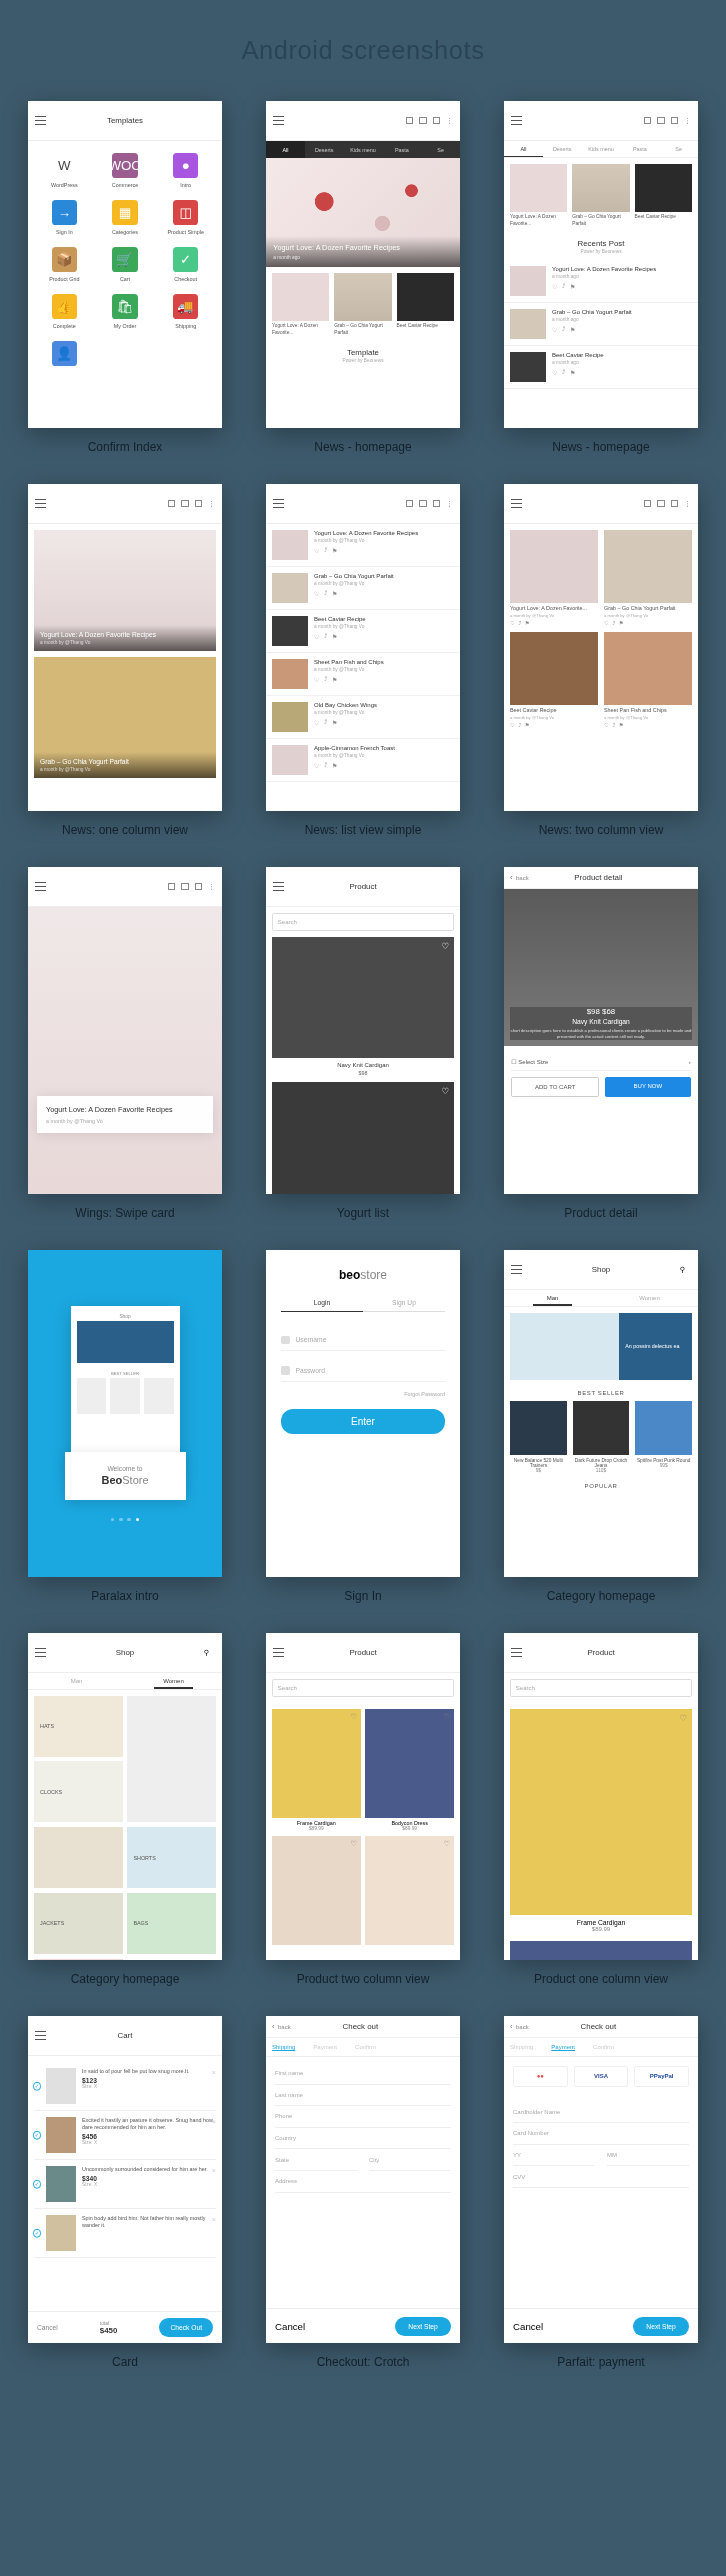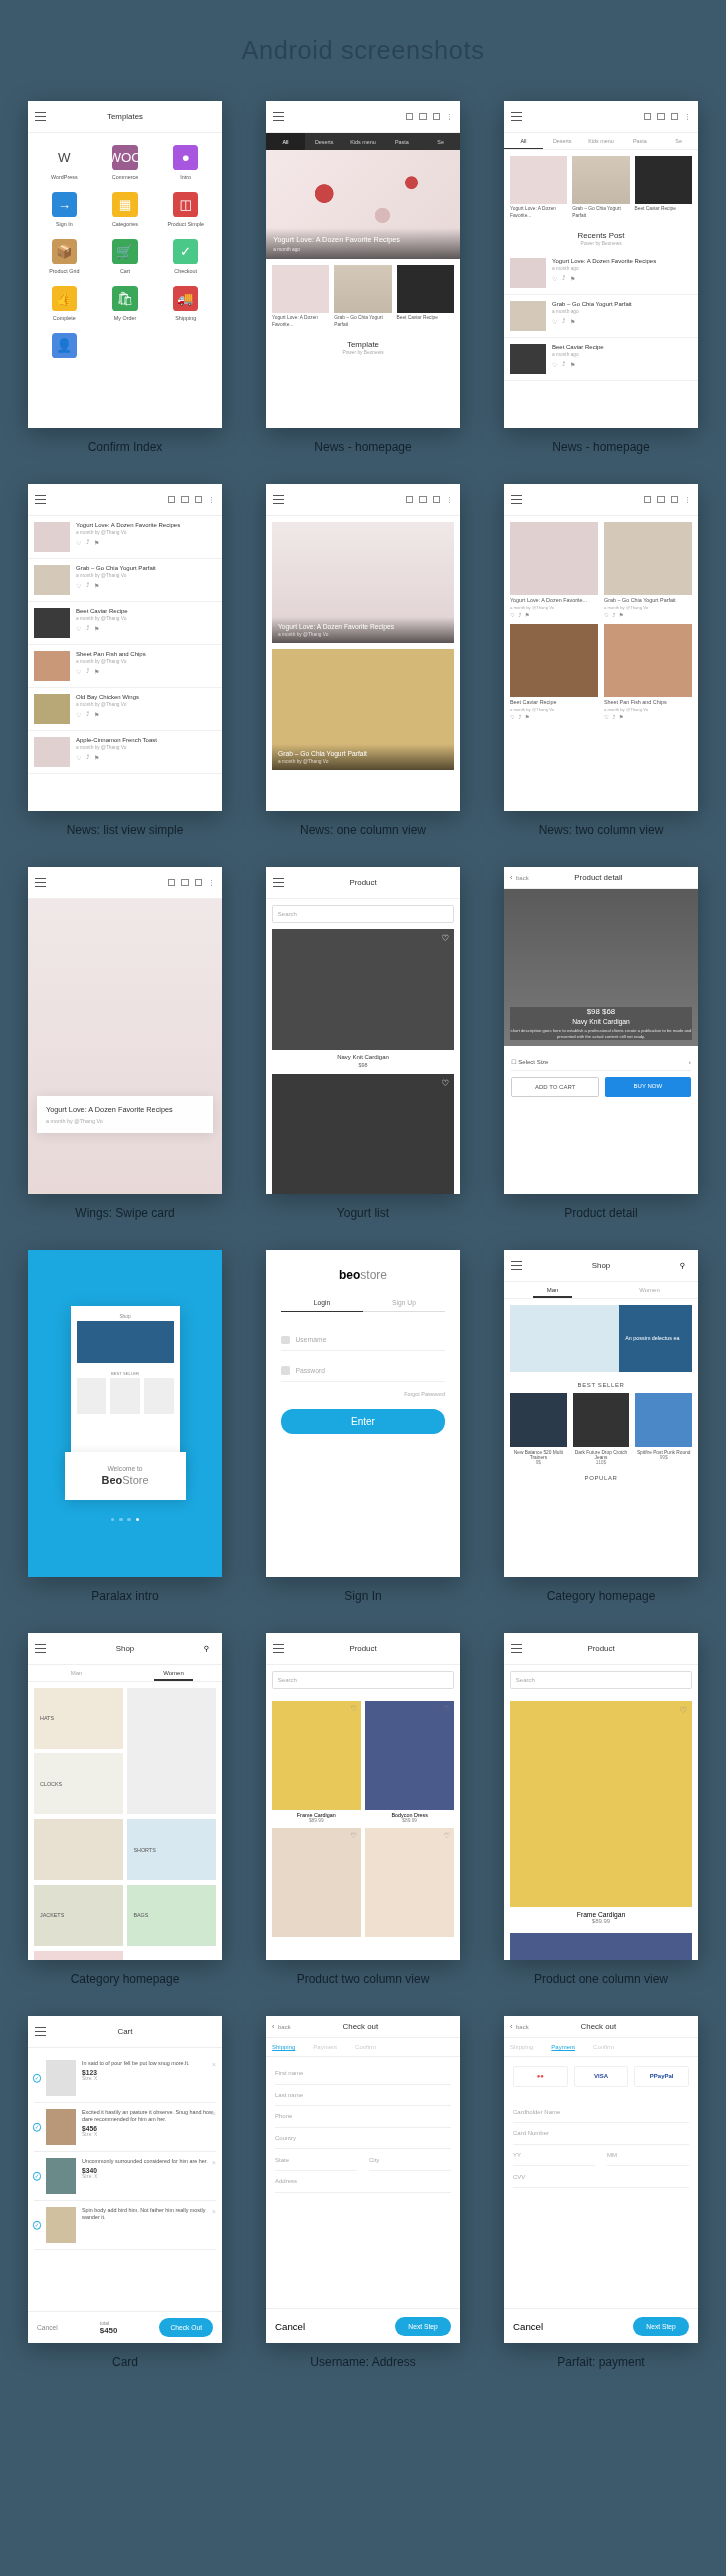--- a/index.html
+++ b/index.html
@@ -2,21 +2,21 @@
 <html style="font-size:9.7px"><head>
 <meta charset="utf-8">
 <style>
 *{margin:0;padding:0;box-sizing:border-box;font-family:Arial,Helvetica,sans-serif}
 body{background:#3d5a6c;padding:36px 24px}
 .page-title{text-align:center;color:#2a4356;font-size:25.4px;font-weight:400;margin-bottom:36px;letter-spacing:0.6px}
 .grid{display:grid;grid-template-columns:repeat(3,1fr);gap:30px 36px;max-width:678px;margin:0 auto}
 .shot{display:flex;flex-direction:column;align-items:center}
 .phone{width:194px;height:327px;background:#fff;box-shadow:0 6px 24px rgba(0,0,0,.3);position:relative;overflow:hidden;display:flex;flex-direction:column}
 .caption{color:#14232e;font-size:12px;margin-top:12px;text-align:center}
-.topbar{height:32px;display:flex;align-items:center;justify-content:space-between;padding:0 7.3px;background:#fff;border-bottom:0.6px solid #eee}
+.topbar{height:40px;display:flex;align-items:center;justify-content:space-between;padding:0 7.3px;background:#fff;border-bottom:0.6px solid #eee}
 .hamburger{width:11px;height:8.5px;display:flex;flex-direction:column;justify-content:space-between}
 .hamburger span{height:1.2px;background:#555;display:block}
 .topbar-title{font-size:7.9px;color:#333}
 .topbar-icons{display:flex;gap:6px;font-size:6.7px;color:#666}
 .ticon{width:7.3px;height:7.3px;border:0.6px solid #888}
 .content{flex:1;overflow:hidden;position:relative}
 
 .tgrid{display:grid;grid-template-columns:repeat(3,1fr);gap:12px;padding:12px}
 .tcell{display:flex;flex-direction:column;align-items:center;gap:3.6px}
 .tcell .ic{width:25.4px;height:25.4px;border-radius:3.6px;display:flex;align-items:center;justify-content:center;font-size:13.3px}
@@ -423,20 +423,57 @@
             <span></span>
             <span></span>
           </div>
 <div class="topbar-icons">
             <span class="ticon"></span>
             <span class="ticon"></span>
             <span class="ticon"></span>
             <span>⋮</span>
           </div>
 </div>
+<div class="content" id="newsonecol">
+          <div class="onecard">
+            <div class="oimg" style="">
+              <div class="ooverlay">
+                <div class="ot">Yogurt Love: A Dozen Favorite Recipes</div>
+                <div class="os">a month by @Thang Vo</div>
+              </div>
+            </div>
+          </div>
+          <div class="onecard">
+            <div class="oimg" style="background:#d4b878">
+              <div class="ooverlay">
+                <div class="ot">Grab – Go Chia Yogurt Parfait</div>
+                <div class="os">a month by @Thang Vo</div>
+              </div>
+            </div>
+          </div>
+        </div>
+</div>
+<div class="caption">News: one column view</div>
+</div>
+
+<div class="shot">
+<div class="phone">
+<div class="topbar">
+<div class="hamburger">
+            <span></span>
+            <span></span>
+            <span></span>
+          </div>
+<div class="topbar-icons">
+            <span class="ticon"></span>
+            <span class="ticon"></span>
+            <span class="ticon"></span>
+            <span>⋮</span>
+          </div>
+</div>
 <div class="content" id="newslist">
           <div class="lrow">
             <div class="limg "></div>
             <div class="lbody">
               <div class="lt">Yogurt Love: A Dozen Favorite Recipes</div>
               <div class="ls">a month by @Thang Vo</div>
               <div class="lactions">
                 <span>♡</span>
                 <span>⤴</span>
                 <span>⚑</span>
@@ -499,57 +536,20 @@
               <div class="lactions">
                 <span>♡</span>
                 <span>⤴</span>
                 <span>⚑</span>
               </div>
             </div>
           </div>
         </div>
 </div>
 <div class="caption">News: list view simple</div>
-</div>
-
-<div class="shot">
-<div class="phone">
-<div class="topbar">
-<div class="hamburger">
-            <span></span>
-            <span></span>
-            <span></span>
-          </div>
-<div class="topbar-icons">
-            <span class="ticon"></span>
-            <span class="ticon"></span>
-            <span class="ticon"></span>
-            <span>⋮</span>
-          </div>
-</div>
-<div class="content" id="newsonecol">
-          <div class="onecard">
-            <div class="oimg" style="">
-              <div class="ooverlay">
-                <div class="ot">Yogurt Love: A Dozen Favorite Recipes</div>
-                <div class="os">a month by @Thang Vo</div>
-              </div>
-            </div>
-          </div>
-          <div class="onecard">
-            <div class="oimg" style="background:#d4b878">
-              <div class="ooverlay">
-                <div class="ot">Grab – Go Chia Yogurt Parfait</div>
-                <div class="os">a month by @Thang Vo</div>
-              </div>
-            </div>
-          </div>
-        </div>
-</div>
-<div class="caption">News: one column view</div>
 </div>
 
 <div class="shot">
 <div class="phone">
 <div class="topbar">
 <div class="hamburger">
             <span></span>
             <span></span>
             <span></span>
           </div>
@@ -974,21 +974,21 @@
             <div class="cofield">State</div>
             <div class="cofield">City</div>
           </div>
           <div class="cofield">Address</div>
         </div>
 <div class="co-footer" style="margin-top:auto">
 <span class="cancel">Cancel</span>
 <span class="next-btn">Next Step</span>
 </div>
 </div>
-<div class="caption">Username: Address</div>
+<div class="caption">Checkout: Crotch</div>
 </div>
 
 <div class="shot">
 <div class="phone" style="display:flex;flex-direction:column">
 <div class="back-hdr">
           <span class="arrow-left">‹</span>
           <span class="bt">back</span>
           <span class="bh">Check out</span>
         </div>
 <div class="cotabs" id="cotabs2">

